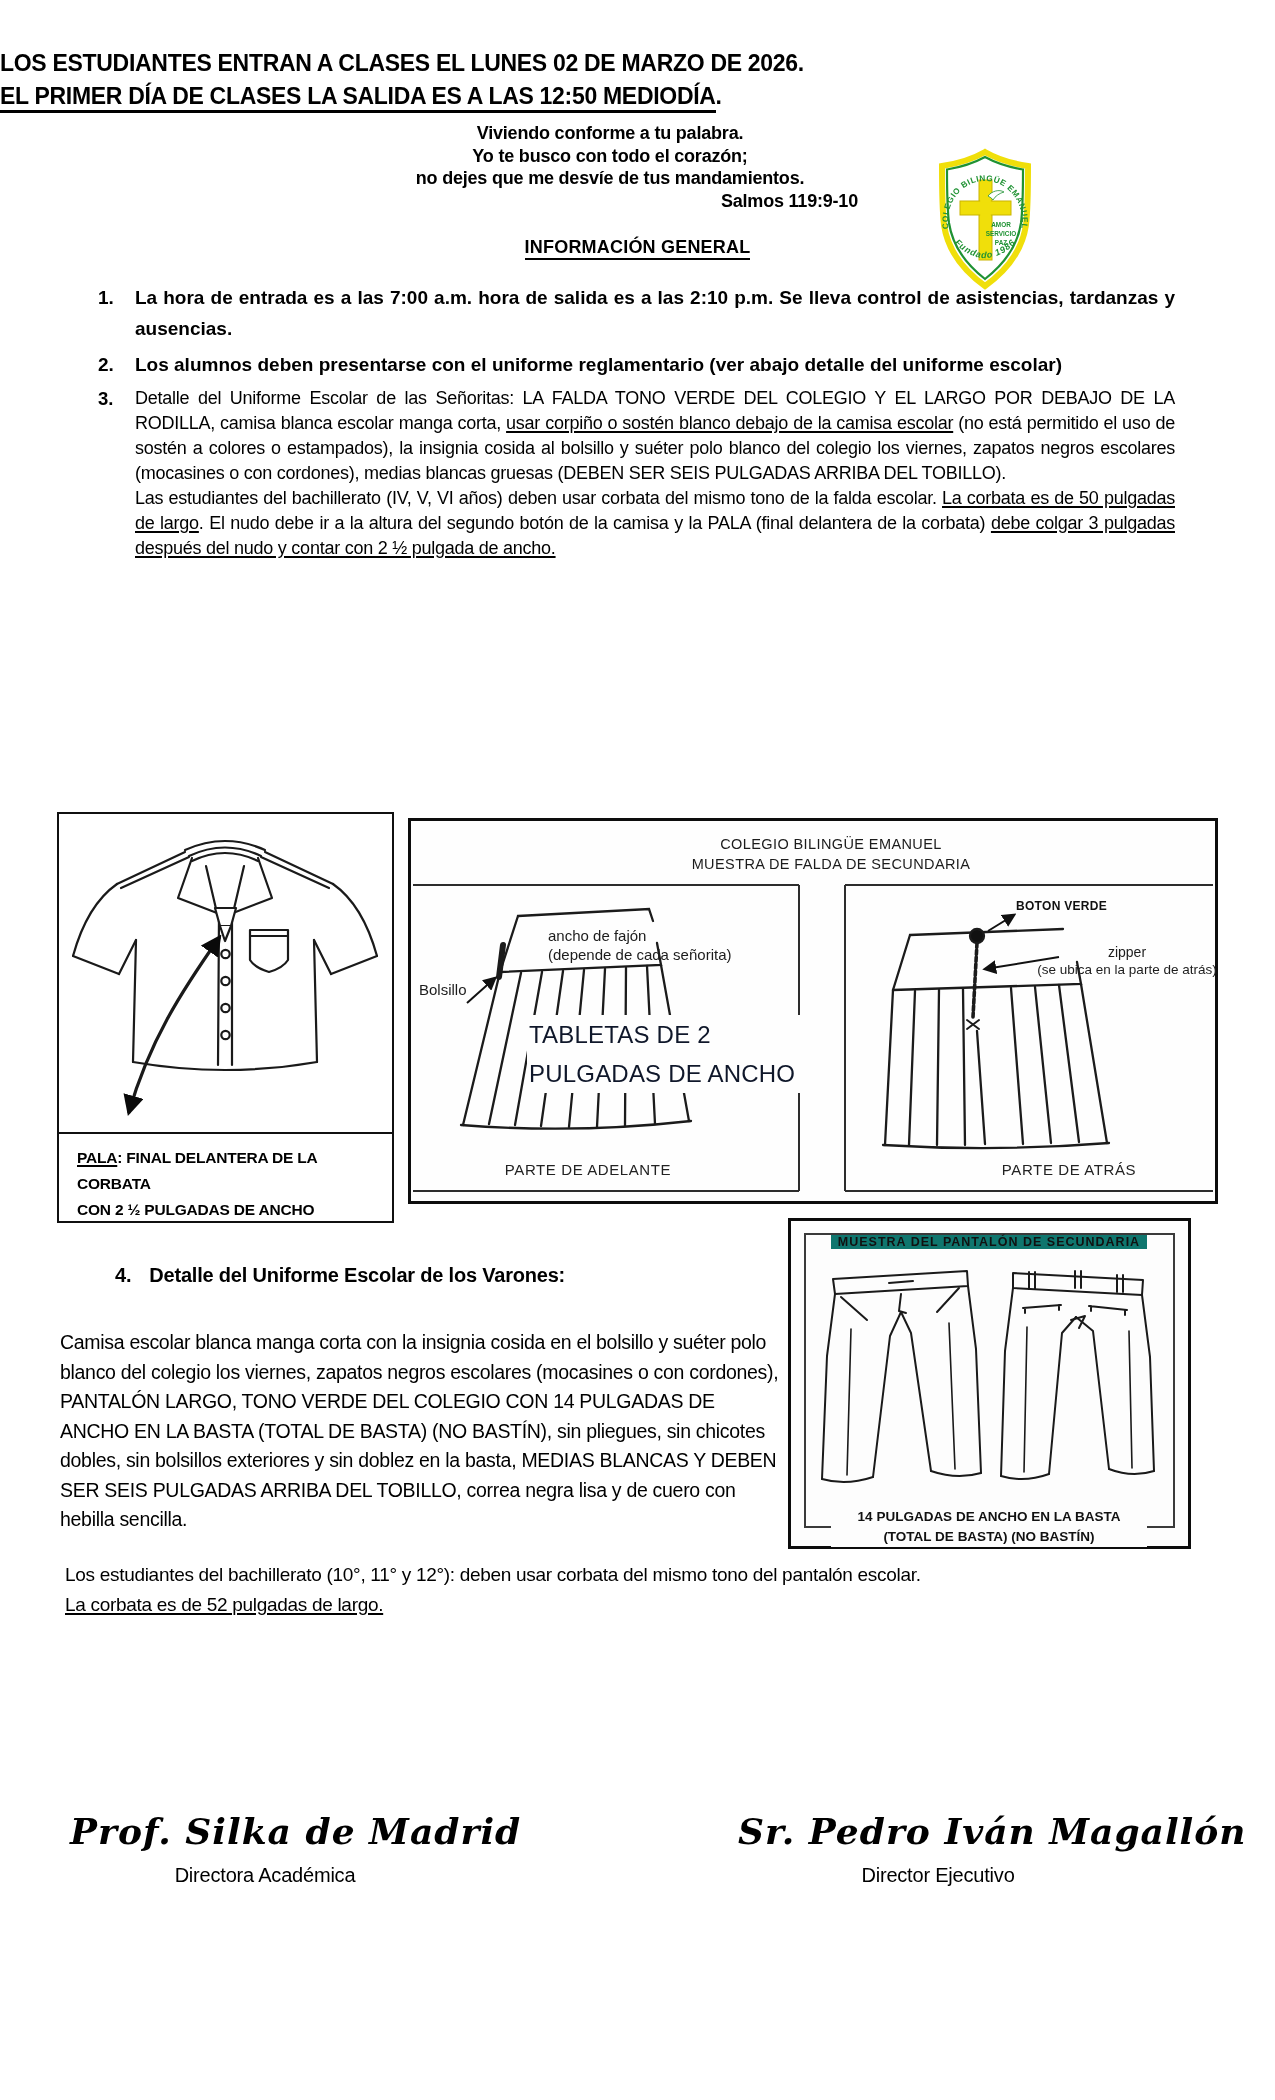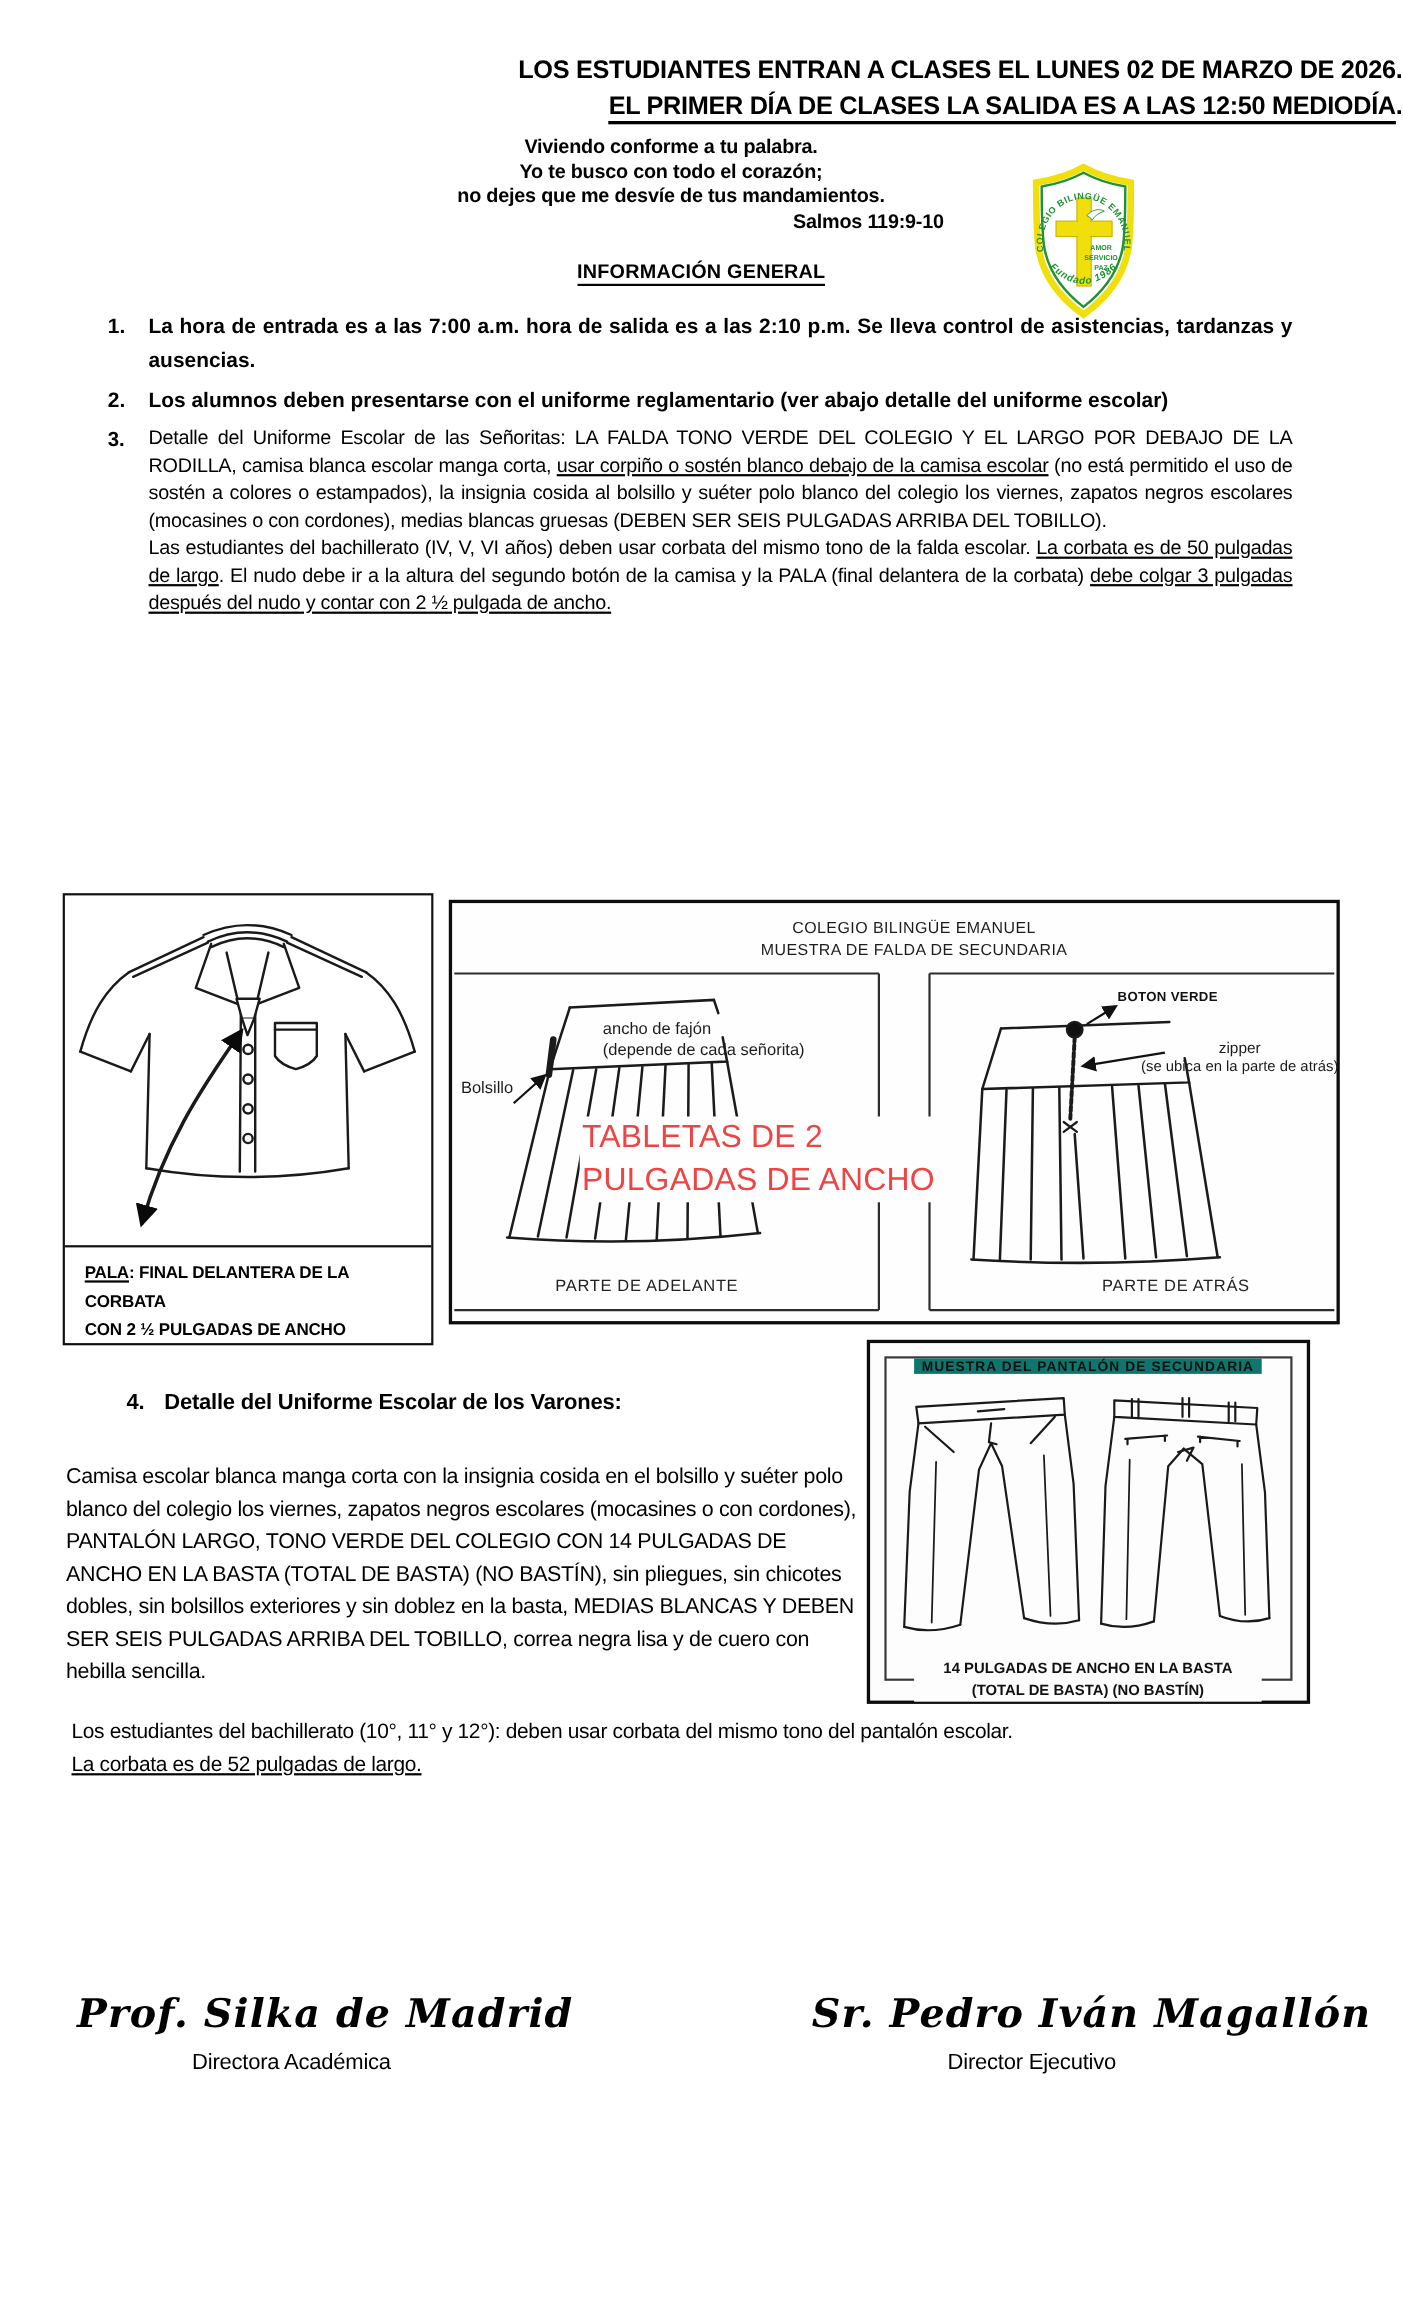--- a/index.html
+++ b/index.html
@@ -4,21 +4,21 @@
 <style>
   * { margin:0; padding:0; box-sizing:border-box; }
   html,body { background:#ffffff; }
   body {
     width:1275px; height:2100px; position:relative; overflow:hidden;
     font-family:"Liberation Sans","DejaVu Sans",sans-serif; color:#000;
   }
   .abs { position:absolute; }
 
   
-  .hdr { top:47px; left:0; width:1275px; text-align:right;
+  .hdr { top:47px; left:0; width:1275px; text-align:left;
          font-size:23px; font-weight:bold; line-height:33px; letter-spacing:-0.3px; }
   .hdr-u { border-bottom:3px solid #000; padding-bottom:1px; }
 
   
   .verse { top:122px; left:360px; width:500px; text-align:center;
            font-weight:bold; font-size:18px; line-height:22.5px; letter-spacing:-0.2px; }
   .verse-ref { text-align:right; padding-right:2px; }
 
   
   .logo { top:146px; left:931px; width:108px; height:147px; }
@@ -48,21 +48,21 @@
   .shirt-cap .u { text-decoration-thickness:2px; }
 
   
   .fig-skirt { left:408px; top:818px; width:810px; height:386px; border:3px solid #0d0d0d; background:#fefefe; }
   .skirt-title { position:absolute; top:13px; left:30px; width:780px; text-align:center;
                  font-size:14.5px; line-height:20px; color:#1c1c1c; letter-spacing:0.4px; }
   .skirt-svg { position:absolute; left:0; top:0; }
   .lbl { position:absolute; color:#1c1c1c; }
   .lbl-fajon { left:137px; top:105px; font-size:15px; line-height:19px; }
   .lbl-bolsillo { left:8px; top:160px; font-size:15px; }
-  .lbl-big { left:116px; top:194px; font-size:29px; line-height:39px; color:#ef4444;
+  .lbl-big { left:116px; top:194px; font-size:24px; line-height:39px; color:#0f172a;
              background:#fefefe; padding:0 8px 0 2px; z-index:3; letter-spacing:0.2px; }
   .lbl-boton { left:605px; top:78px; font-size:12px; font-weight:bold; color:#111; letter-spacing:0.3px; }
   .lbl-zipper { left:618px; top:123px; width:196px; text-align:center; font-size:14px; line-height:17px; }
   .lbl-zipper .l2 { font-size:13.5px; }
   .lbl-adelante { left:57px; top:340px; width:240px; text-align:center; font-size:15px; letter-spacing:0.6px; color:#222; }
   .lbl-atras { left:538px; top:340px; width:240px; text-align:center; font-size:15px; letter-spacing:0.6px; color:#222; }
 
   
   .fig-pants { left:788px; top:1218px; width:403px; height:331px; border:3.5px solid #0c0c0c; background:#fdfdfd; }
   .pants-frame { position:absolute; left:13px; right:13px; top:12px; bottom:18px; border:2px solid #3a3a3a; }

